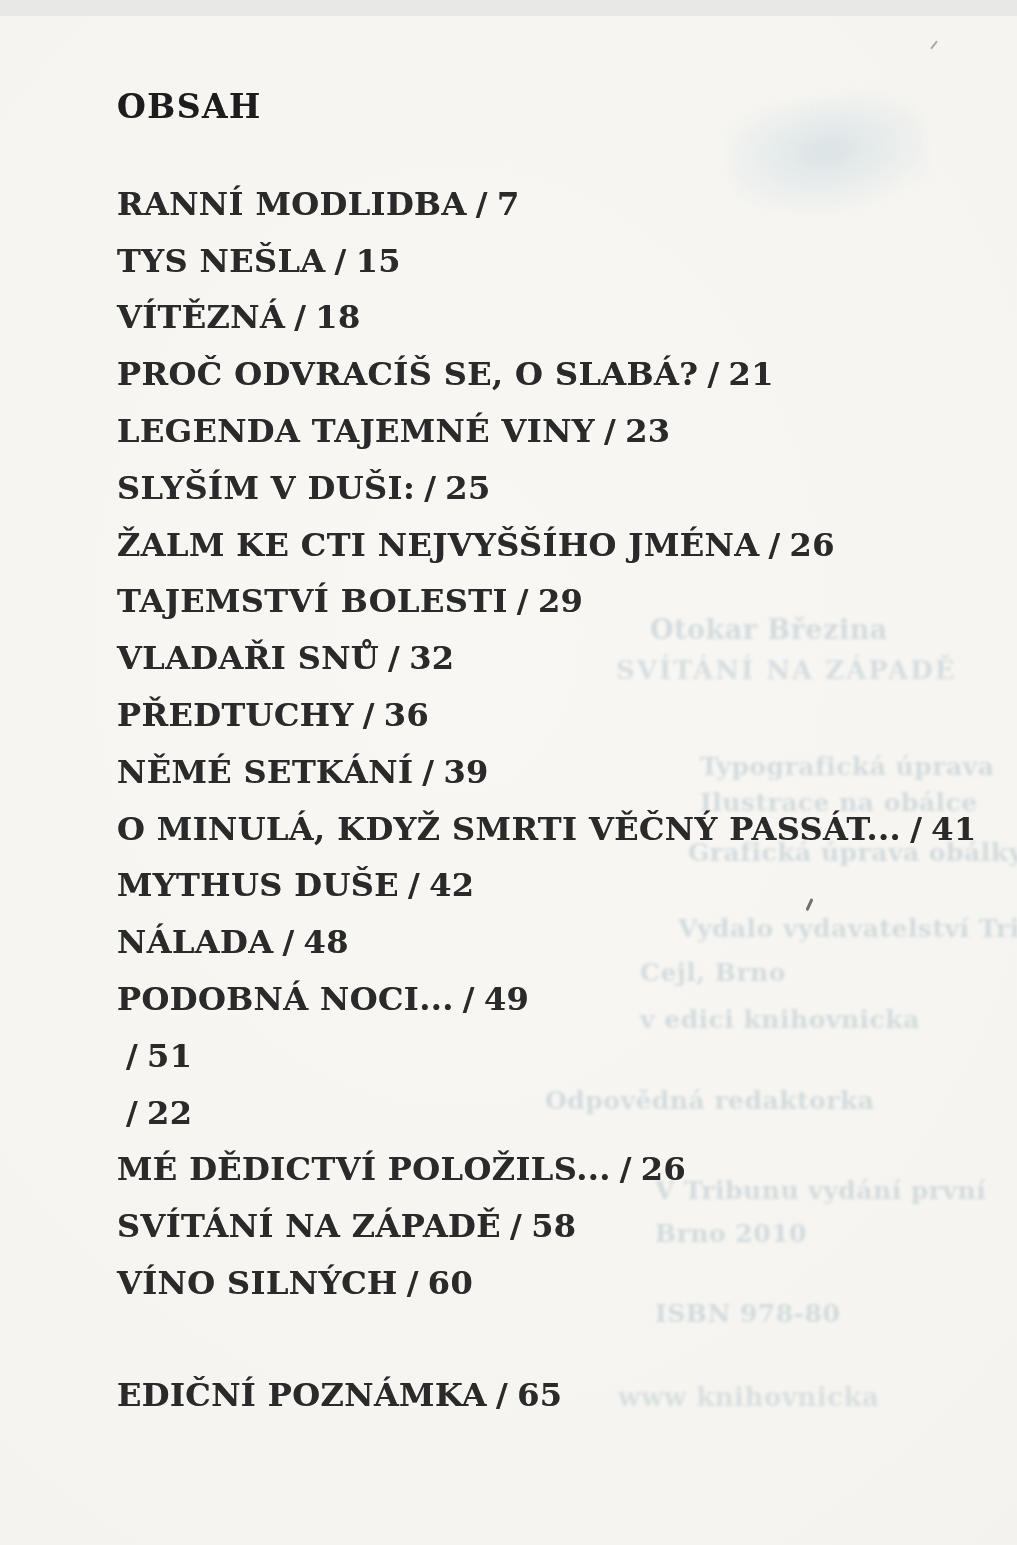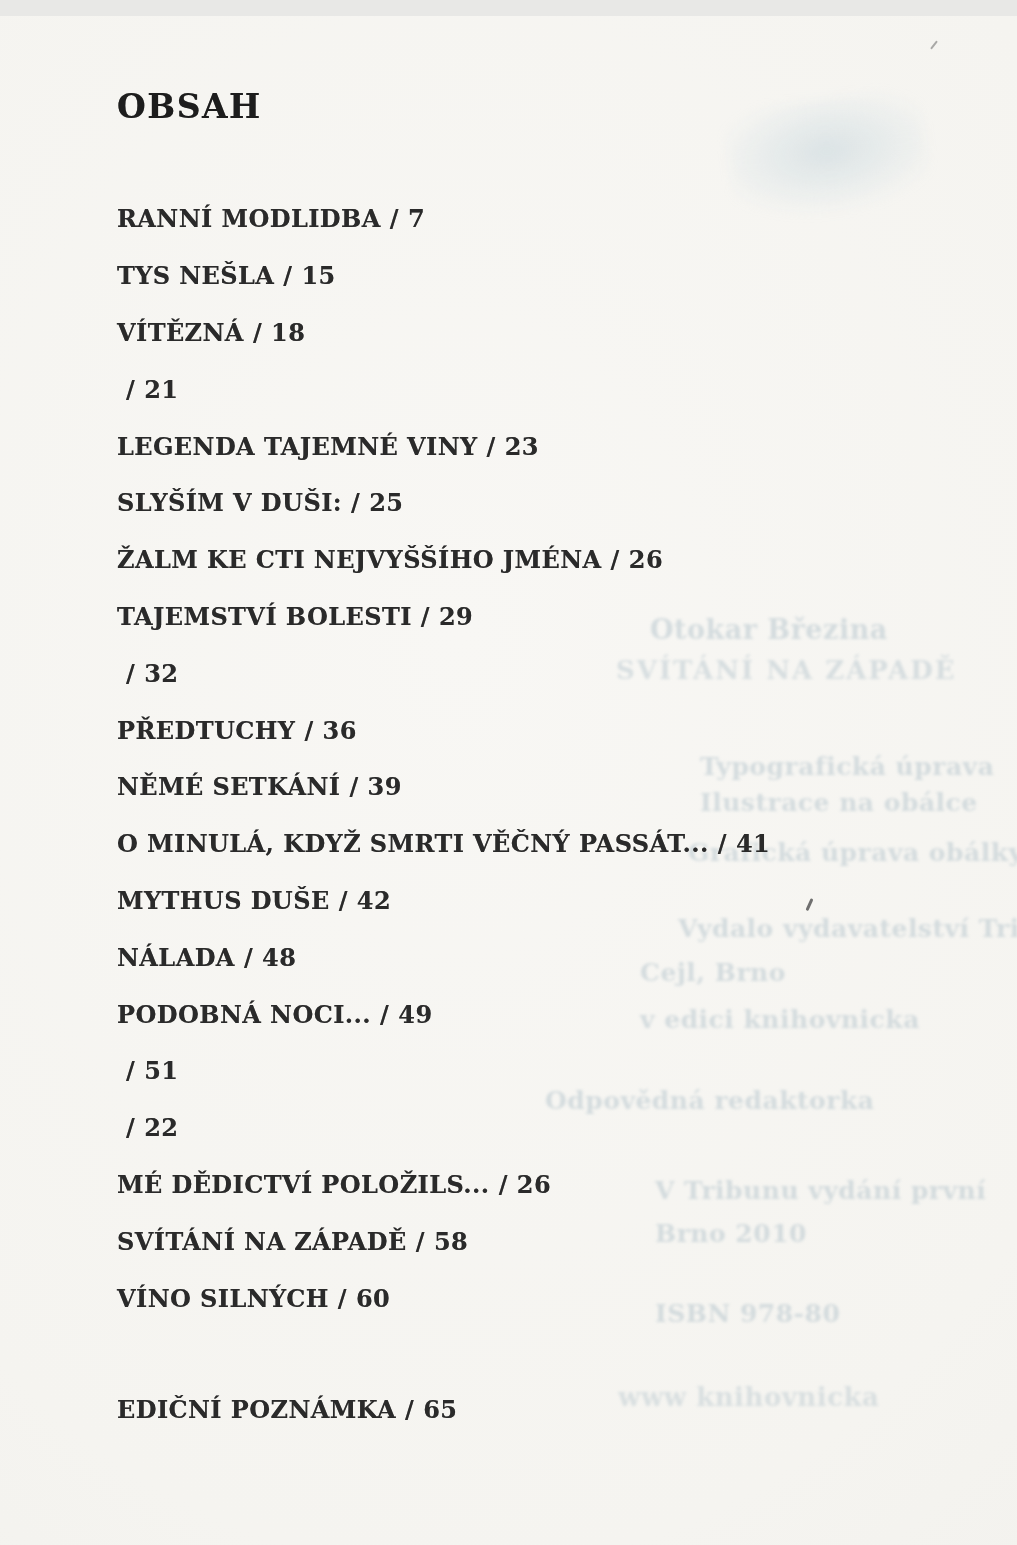--- a/index.html
+++ b/index.html
@@ -14,23 +14,23 @@
   }
   
   .heading{
     position:absolute;left:117px;top:74px;
     font-size:33px;font-weight:700;letter-spacing:1.5px;
     color:#1d1d1d;line-height:1;
     text-shadow:0 0 .6px rgba(30,30,30,.55);
   }
   .toc{position:absolute;left:117px;top:160px;}
   .toc-row{
-    height:56.8px;display:flex;align-items:flex-end;
+    height:56.8px;display:flex;align-items:center;
     white-space:nowrap;line-height:1.1;
-    font-size:24px;font-weight:600;color:#2a2a2a;
+    font-size:32px;font-weight:600;color:#2a2a2a;
     letter-spacing:.4px;
     text-shadow:0 0 .5px rgba(40,40,40,.5);
   }
   .toc-sep{margin:0 9px;}
   .toc-footer{margin-top:55px;}
   
   .ghost-line{
     position:absolute;
     color:#a3b7c2;opacity:.42;
     filter:blur(1.6px);
@@ -100,20 +100,21 @@
       <span>TYS NEŠLA</span>
       <span class="toc-sep">/</span>
       <span>15</span>
     </div>
     <div class="toc-row">
       <span>VÍTĚZNÁ</span>
       <span class="toc-sep">/</span>
       <span>18</span>
     </div>
     <div class="toc-row">
+      <span>PROČ ODVRACÍŠ SE, O SLABÁ?</span>
       <span class="toc-sep">/</span>
       <span>21</span>
     </div>
     <div class="toc-row">
       <span>LEGENDA TAJEMNÉ VINY</span>
       <span class="toc-sep">/</span>
       <span>23</span>
     </div>
     <div class="toc-row">
       <span>SLYŠÍM V DUŠI:</span>
@@ -124,20 +125,21 @@
       <span>ŽALM KE CTI NEJVYŠŠÍHO JMÉNA</span>
       <span class="toc-sep">/</span>
       <span>26</span>
     </div>
     <div class="toc-row">
       <span>TAJEMSTVÍ BOLESTI</span>
       <span class="toc-sep">/</span>
       <span>29</span>
     </div>
     <div class="toc-row">
+      <span>VLADAŘI SNŮ</span>
       <span class="toc-sep">/</span>
       <span>32</span>
     </div>
     <div class="toc-row">
       <span>PŘEDTUCHY</span>
       <span class="toc-sep">/</span>
       <span>36</span>
     </div>
     <div class="toc-row">
       <span>NĚMÉ SETKÁNÍ</span>

